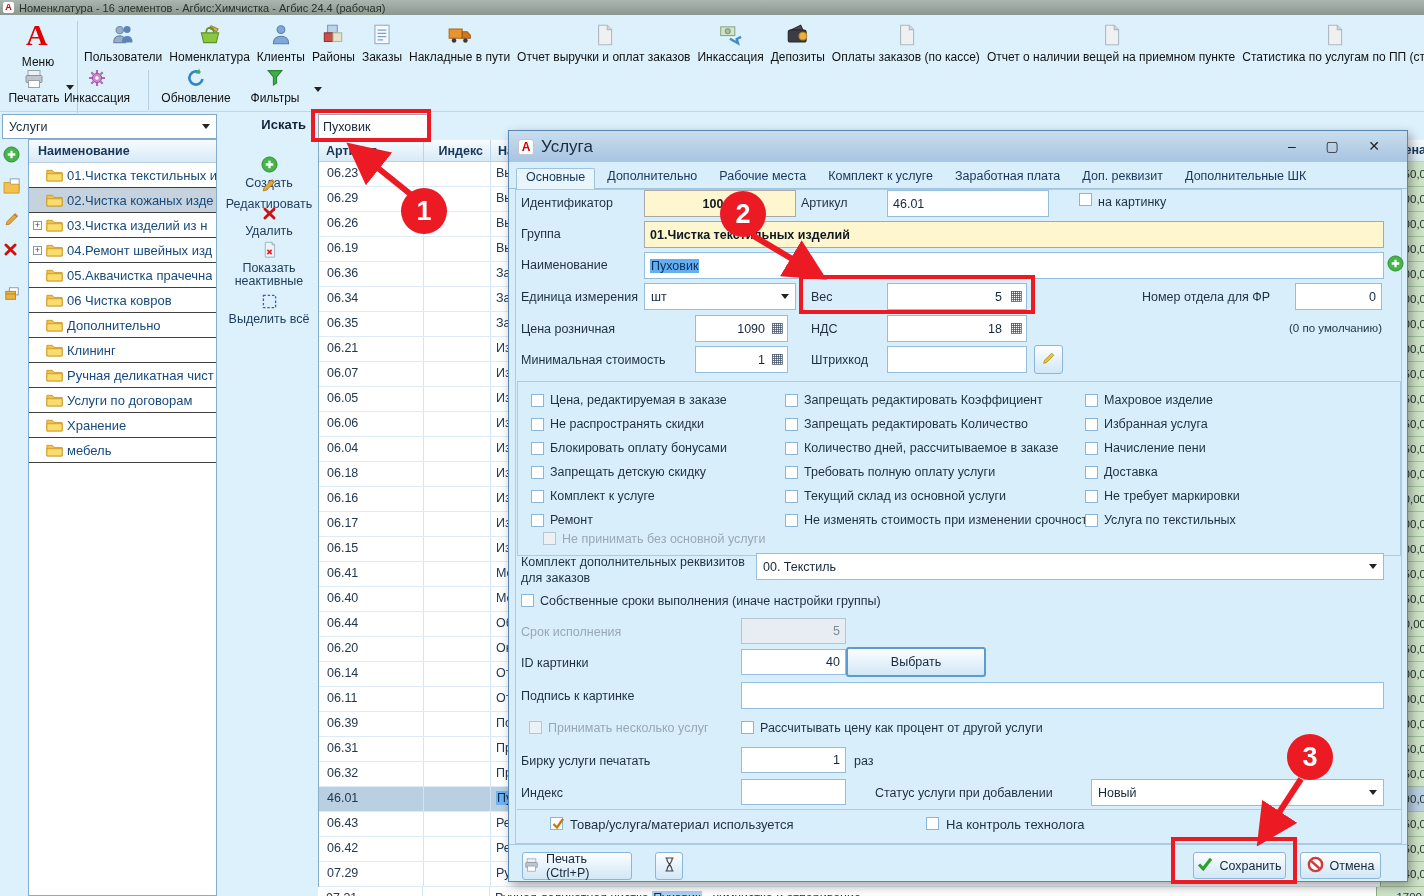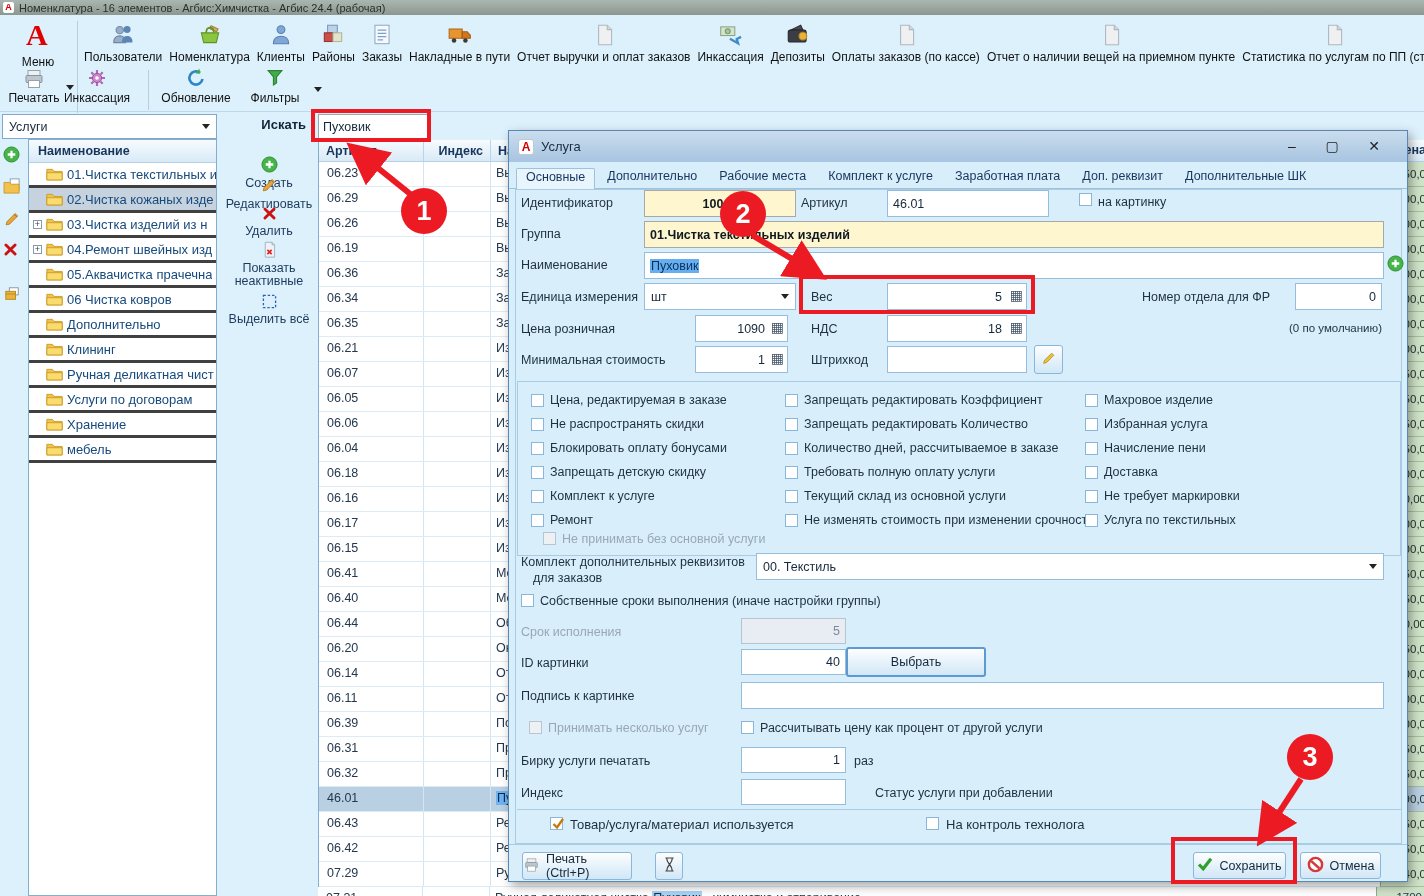--- a/index.html
+++ b/index.html
@@ -20,21 +20,21 @@
   .tb2-item{position:absolute;display:flex;flex-direction:column;align-items:center;gap:1px}
   .tb2-item .ic{height:23px;display:flex;align-items:flex-end;justify-content:center}
   .tb2-item .tl{font-size:12px;color:#111;white-space:nowrap}
   .caret{width:0;height:0;border-left:4px solid transparent;border-right:4px solid transparent;border-top:5px solid #222;display:inline-block}
   
   .cat-select{position:absolute;left:2px;top:114px;width:215px;height:25px;background:#fff;border:1px solid #7fa9cc;display:flex;align-items:center;padding:0 6px;font-size:12.5px;color:#15293c}
   .cat-select .caret{margin-left:auto}
   .strip-ic{position:absolute;left:3px;width:18px;height:18px}
   .tree-panel{position:absolute;left:28px;top:139px;width:189px;height:757px;background:#fff;border:1px solid #84aecd;overflow:hidden}
   .tree-head{height:23px;background:linear-gradient(#f7fbfe,#d8eaf7);border-bottom:1px solid #b8d0e4;display:flex;align-items:center;padding-left:9px;font-weight:600;color:#17365d;font-size:12.5px}
-  .titem{height:25px;display:flex;align-items:center;gap:4px;padding-left:4px;border-bottom:3px solid #404040;position:relative;white-space:nowrap}
+  .titem{height:25px;display:flex;align-items:center;gap:4px;padding-left:4px;border-bottom:1px solid #404040;position:relative;white-space:nowrap}
   .titem.sel{background:#c6d3df}
   .titem .tlabel{font-size:13px;color:#174a7c;overflow:hidden}
   .expander{width:9px;height:9px;border:1px solid #8a9aa8;background:#fff;flex:0 0 auto;position:relative;visibility:hidden}
   .expander.show{visibility:visible}
   .expander.show::before{content:"+";position:absolute;left:0;top:-2px;width:7px;font-size:9px;line-height:11px;text-align:center;color:#444}
   .ticon{width:17px;height:14px;flex:0 0 auto}
   
   .search-label{position:absolute;left:240px;top:117px;width:66px;text-align:right;font-weight:bold;font-size:13px;color:#10253a}
   .act-btn{position:absolute;width:94px;left:222px;display:flex;flex-direction:column;align-items:center;gap:1px;cursor:default}
   .act-btn .al{font-size:12.5px;color:#1c3a5c;text-align:center;line-height:13px}
@@ -54,21 +54,21 @@
   .price-strip{position:absolute;left:1380px;top:140px;width:48px;z-index:1}
   .ps-head{height:22px;background:linear-gradient(#f7fbfe,#d8eaf7);border-bottom:1px solid #b8d0e4;border-left:1px solid #9fbc94;font-weight:600;color:#17365d;font-size:12.5px;text-align:right;padding:3px 2px 0 0;overflow:hidden;white-space:nowrap}
   .ps-cell{height:25px;background:#cfe3c9;border-bottom:1px solid #a3c29b;border-left:1px solid #8fae88;font-size:11.5px;color:#22342a;text-align:right;padding:6px 2px 0 0;white-space:nowrap;overflow:hidden}
   .ps-cell.sel{background:#b9cfe2}
   .bottom-row{position:absolute;left:318px;top:887px;width:1106px;height:25px;background:#fff;display:flex;font-size:12.5px;color:#24384e;z-index:2}
   .bottom-row .c-name{white-space:nowrap}
   .bottom-price{width:48px;background:#cfe3c9;border-left:1px solid #8fae88;padding:4px 2px 0 0;text-align:right;font-size:11.5px;flex:0 0 auto}
   
   .dialog{position:absolute;left:508px;top:130px;width:900px;height:752px;background:#d9eefb;border:1px solid #5a87b4;box-shadow:3px 4px 10px rgba(0,0,0,.35);z-index:5}
   .dlg-title{position:absolute;left:0;top:0;width:100%;height:31px;background:linear-gradient(#cadded,#a7c4e1);display:flex;align-items:center;padding-left:9px;gap:7px}
-  .dlg-title .t{font-size:13px;color:#1a2c40}
+  .dlg-title .t{font-size:17px;color:#1a2c40}
   .dlg-ico{width:16px;height:16px;background:#fff;border:1px solid #c0c8d0;border-radius:3px;color:#d40000;font-weight:bold;font-size:12px;line-height:14px;text-align:center}
   .wbtn{position:absolute;top:5px;width:22px;height:20px;text-align:center;font-size:14px;color:#222;line-height:20px}
   .dlg-tabs{position:absolute;left:0;top:31px;width:100%;height:27px;border-bottom:1px solid #9fc2dc;display:flex;align-items:flex-end;padding-left:7px;gap:2px}
   .tab{font-size:12.5px;color:#17365d;padding:1px 9px 5px;border:1px solid transparent;border-bottom:none;white-space:nowrap}
   .tab.active{background:#e9f5fd;border-color:#9fc2dc;border-radius:2px 2px 0 0;position:relative;top:1px}
   .form-panel{position:absolute;left:6px;top:58px;width:887px;height:655px;border:1px solid #aacde6}
   .dlbl{position:absolute;font-size:12.5px;color:#1e2f40;white-space:nowrap}
   .dlbl.b{font-weight:normal}
   .fld{position:absolute;background:#fff;border:1px solid #94bdde;font-size:12.5px;color:#16293c;display:flex;align-items:center;padding:0 5px}
   .fld.yellow{background:#fdf6cf;border-color:#a8a8a8;font-weight:bold;color:#101820}
@@ -794,21 +794,21 @@
       </div>
       <div class="cbr">
         <span class="box"></span>
         <span class="cl">Услуга по текстильных</span>
       </div>
   </div>
   <span class="cb dis" style="left:34px;top:401px"></span>
   <span class="dlbl gray" style="left:53px;top:401px">Не принимать без основной услуги</span>
 
   <span class="dlbl" style="left:12px;top:424px">Комплект дополнительных реквизитов</span>
-  <span class="dlbl" style="left:24px;top:440px">для заказов</span>
+  <span class="dlbl" style="left:12px;top:440px">для заказов</span>
   <div class="ddl" style="left:247px;top:422px;width:628px;height:27px">
       <span>00. Текстиль</span>
       <span class="caret"></span>
     </div>
 
   <span class="cb" style="left:12px;top:463px"></span>
   <span class="dlbl" style="left:31px;top:463px">Собственные сроки выполнения (иначе настройки группы)</span>
 
   <span class="dlbl gray" style="left:12px;top:494px">Срок исполнения</span>
   <div class="fld dis right" style="left:232px;top:487px;width:105px;height:26px">
@@ -837,20 +837,24 @@
   <div class="fld right" style="left:232px;top:616px;width:105px;height:26px">
       <span>1</span>
     </div>
   <span class="dlbl" style="left:345px;top:623px">раз</span>
 
   <span class="dlbl" style="left:12px;top:655px">Индекс</span>
   <div class="fld" style="left:232px;top:648px;width:105px;height:26px">
       <span></span>
     </div>
   <span class="dlbl" style="left:366px;top:655px">Статус услуги при добавлении</span>
+  <div class="ddl" style="left:582px;top:648px;width:293px;height:27px">
+      <span>Новый</span>
+      <span class="caret"></span>
+    </div>
 
   <div class="hline" style="left:8px;top:678px;width:884px"></div>
 
   <span class="cb checked" style="left:41px;top:686px">
       <svg width="15" height="15" viewBox="0 0 15 15">
         <path d="M2.5 8l3.5 3.5 6-8.5" stroke="#c8780a" stroke-width="2.4" fill="none"></path>
       </svg>
     </span>
   <span class="dlbl b" style="left:61px;top:686px;font-size:13px">Товар/услуга/материал используется</span>
   <span class="cb" style="left:417px;top:686px"></span>

